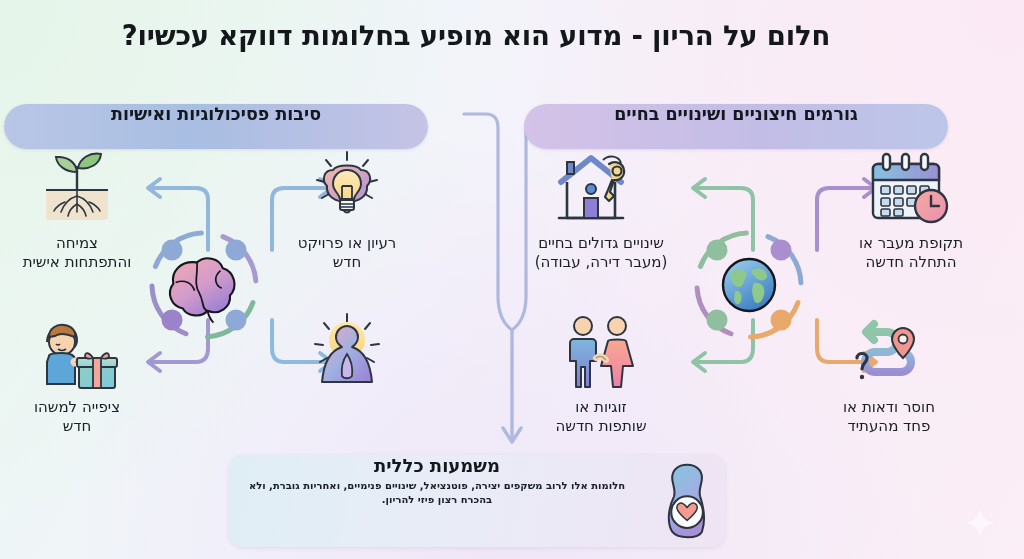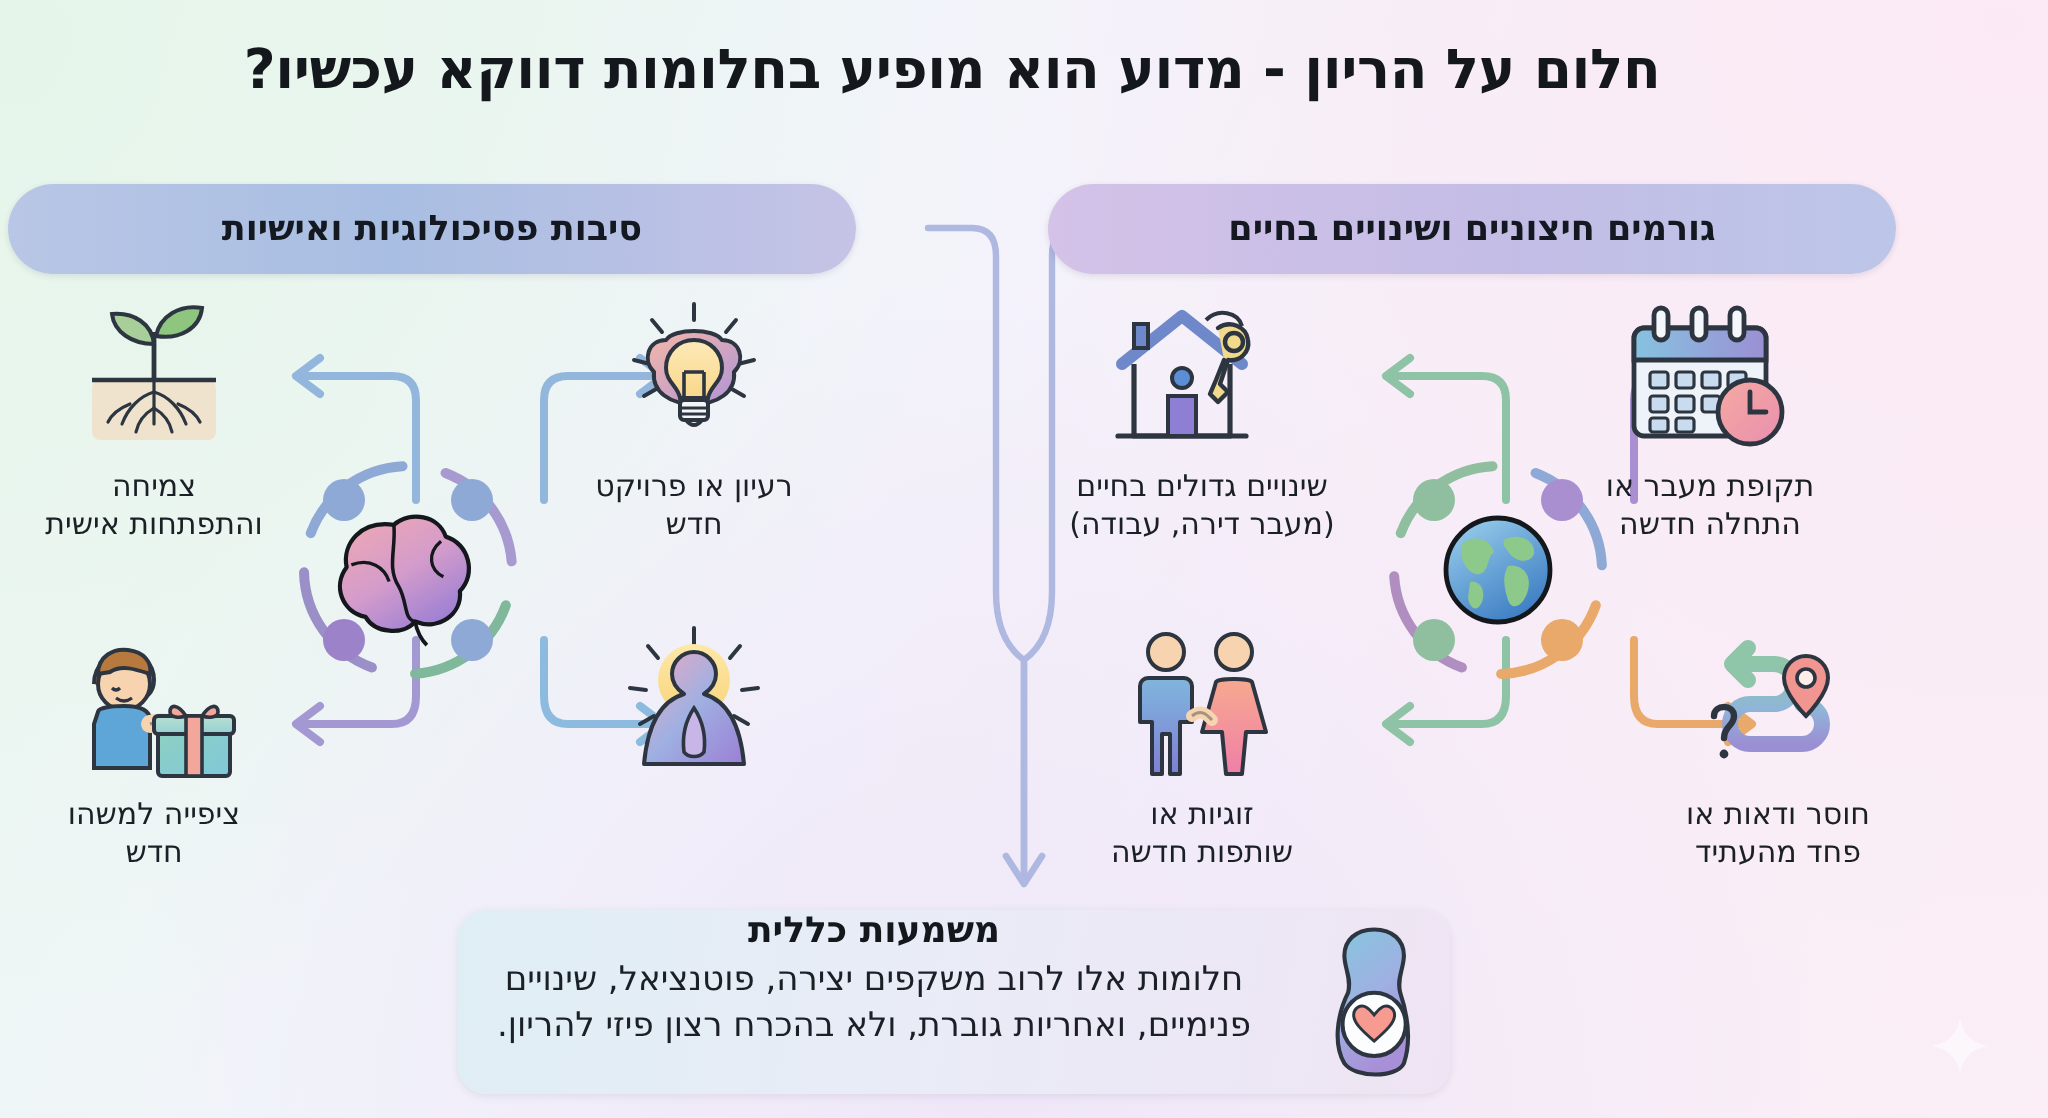--- a/index.html
+++ b/index.html
@@ -22,64 +22,65 @@
   
   #title{
     position:absolute;top:19px;left:0;width:1024px;text-align:center;
     font-size:27.5px;font-weight:bold;color:#14181d;letter-spacing:-.2px;
     direction:rtl;
   }
 
   
   .pill{
     position:absolute;height:45px;border-radius:23px;
-    display:flex;align-items:center;justify-content:center;
+    display:flex;align-items:flex-start;justify-content:center;
     font-size:17.5px;font-weight:bold;color:#141820;direction:rtl;
     box-shadow:0 1px 3px rgba(60,50,90,.12);
+    margin-top:12px;
   }
   #pill-left{
     left:40px;top:92px;width:424px;
     background:linear-gradient(90deg,#b9c6e6 0%,#a8bee2 45%,#c5c3e6 100%);
   }
   #pill-right{
     left:560px;top:92px;width:424px;
     background:linear-gradient(90deg,#d4c2e8 0%,#c3bde6 55%,#bcc6e8 100%);
   }
 
   
   .item{position:absolute;width:190px;text-align:center;direction:rtl;}
   .item .glyph{height:84px;display:flex;align-items:flex-end;justify-content:center;}
   .item .label{
     margin-top:4px;font-size:15px;line-height:1.25;color:#1b2026;font-weight:400;
   }
   #item-growth   {left:18px;  top:146px;}
   #item-idea     {left:288px; top:146px;}
   #item-change   {left:542px; top:146px;}
-  #item-calendar {left:796px; top:146px;}
+  #item-calendar {left:852px; top:146px;}
   #item-gift     {left:18px;  top:310px;}
   #item-inner    {left:288px; top:310px;}
   #item-couple   {left:542px; top:310px;}
   #item-fear     {left:830px; top:310px;}
 
   
   .hub{position:absolute;width:150px;height:150px;}
   #hub-brain{left:165px;top:210px;}
   #hub-globe{left:710px;top:210px;}
 
   
   #summary{
     position:absolute;left:265px;top:455px;width:496px;height:92px;
     border-radius:14px;direction:rtl;
     background:linear-gradient(100deg,#dfeef4 0%,#e9ecf7 45%,#efe4f3 100%);
     box-shadow:0 1px 4px rgba(60,50,90,.10);
     display:flex;
   }
   #summary-text{flex:1;padding:0 16px 0 10px;text-align:center;}
   #summary-title{font-size:18px;font-weight:bold;color:#14181d;margin-bottom:3px;}
-  #summary-body{font-size:17px;line-height:1.38;color:#1b2026;}
+  #summary-body{font-size:10px;line-height:1.38;color:#1b2026;font-weight:bold;}
   #summary-glyph{width:74px;display:flex;align-items:center;justify-content:center;}
 
   #watermark{position:absolute;right:30px;bottom:22px;width:28px;height:28px;opacity:.55;}
 </style>
 </head>
 <body>
 
 <div id="canvas">
 
   <div id="title">חלום על הריון - מדוע הוא מופיע בחלומות דווקא עכשיו?</div>

